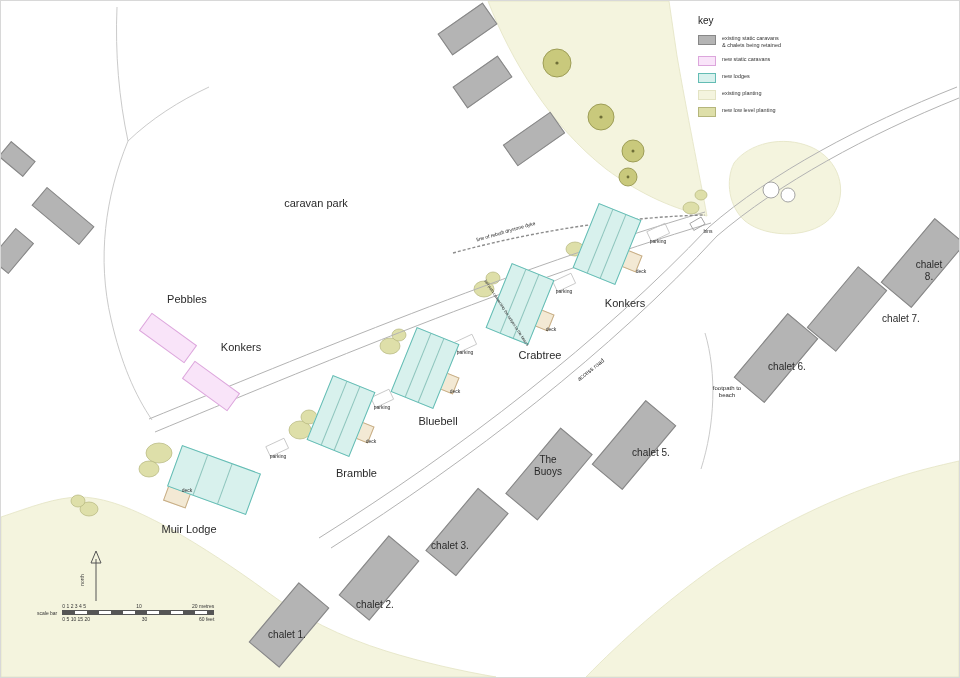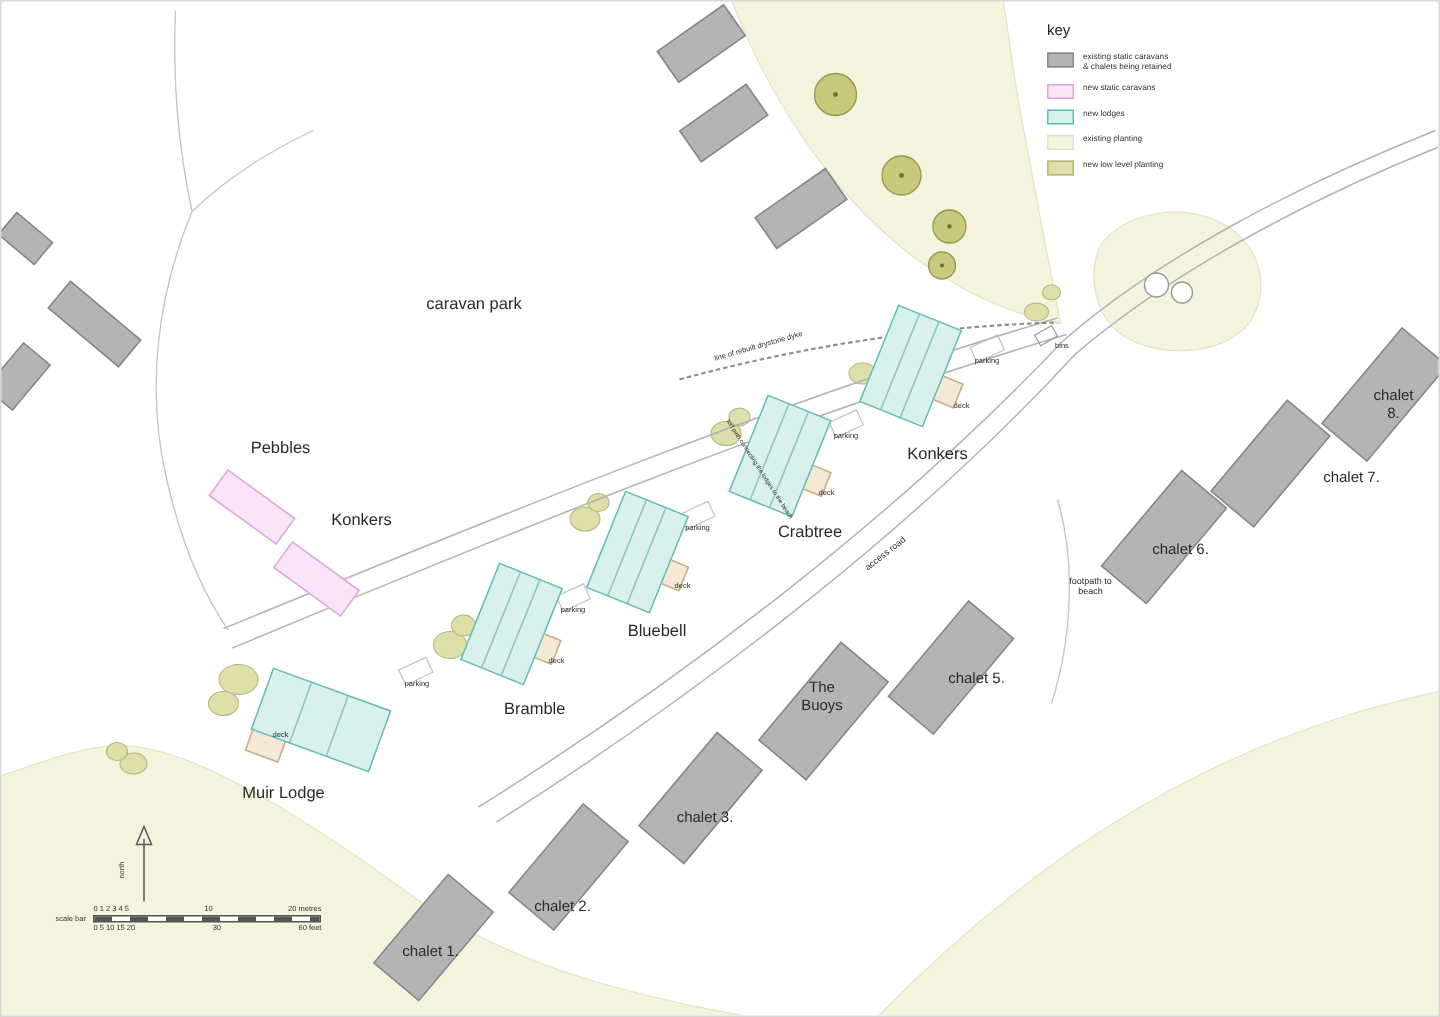--- a/index.html
+++ b/index.html
@@ -138,21 +138,21 @@
       <div class="lbl" style="left: 240px; top: 346px; font-size: 11px; transform: translate(-50%, -50%) rotate(0deg);">Konkers</div>
       <div class="lbl" style="left: 188px; top: 528px; font-size: 11px; transform: translate(-50%, -50%) rotate(0deg);">Muir Lodge</div>
       <div class="lbl" style="left: 345px; top: 472px; font-size: 11px; transform: translate(-50%, -50%) rotate(0deg); padding-left: 21px;">Bramble</div>
       <div class="lbl" style="left: 437px; top: 420px; font-size: 11px; transform: translate(-50%, -50%) rotate(0deg);">Bluebell</div>
       <div class="lbl" style="left: 539px; top: 354px; font-size: 11px; transform: translate(-50%, -50%) rotate(0deg);">Crabtree</div>
       <div class="lbl" style="left: 624px; top: 302px; font-size: 11px; transform: translate(-50%, -50%) rotate(0deg);">Konkers</div>
       <div class="lbl" style="left: 547px; top: 464px; font-size: 10px; transform: translate(-50%, -50%) rotate(0deg);">The
 Buoys</div>
       <div class="lbl" style="left: 286px; top: 634px; font-size: 10px; transform: translate(-50%, -50%) rotate(0deg); text-align: center;">chalet 1.</div>
       <div class="lbl" style="left: 374px; top: 604px; font-size: 10px; transform: translate(-50%, -50%) rotate(0deg);">chalet 2.</div>
-      <div class="lbl" style="left: 469px; top: 545px; font-size: 10px; transform: translate(-50%, -50%) rotate(0deg);">chalet 3.</div>
+      <div class="lbl" style="left: 449px; top: 545px; font-size: 10px; transform: translate(-50%, -50%) rotate(0deg);">chalet 3.</div>
       <div class="lbl" style="left: 650px; top: 452px; font-size: 10px; transform: translate(-50%, -50%) rotate(0deg);">chalet 5.</div>
       <div class="lbl" style="left: 786px; top: 366px; font-size: 10px; transform: translate(-50%, -50%) rotate(0deg);">chalet 6.</div>
       <div class="lbl" style="left: 900px; top: 318px; font-size: 10px; transform: translate(-50%, -50%) rotate(0deg);">chalet 7.</div>
       <div class="lbl" style="left: 928px; top: 269px; font-size: 10px; transform: translate(-50%, -50%) rotate(0deg);">chalet 8.</div>
       <div class="lbl" style="left: 726px; top: 391px; font-size: 6px; transform: translate(-50%, -50%) rotate(0deg);">footpath to
 beach</div>
       <div class="lbl" style="left: 590px; top: 369px; font-size: 6px; transform: translate(-50%, -50%) rotate(-38deg);">access road</div>
       <div class="lbl" style="left: 505px; top: 231px; font-size: 5px; transform: translate(-50%, -50%) rotate(-16deg);">line of rebuilt drystone dyke</div>
       <div class="lbl" style="left: 505px; top: 312px; font-size: 4px; transform: translate(-50%, -50%) rotate(57deg);">turf path connecting the lodges to the beach</div>
       <div class="lbl" style="left: 707px; top: 231px; font-size: 5px; transform: translate(-50%, -50%) rotate(0deg);">bins</div>

